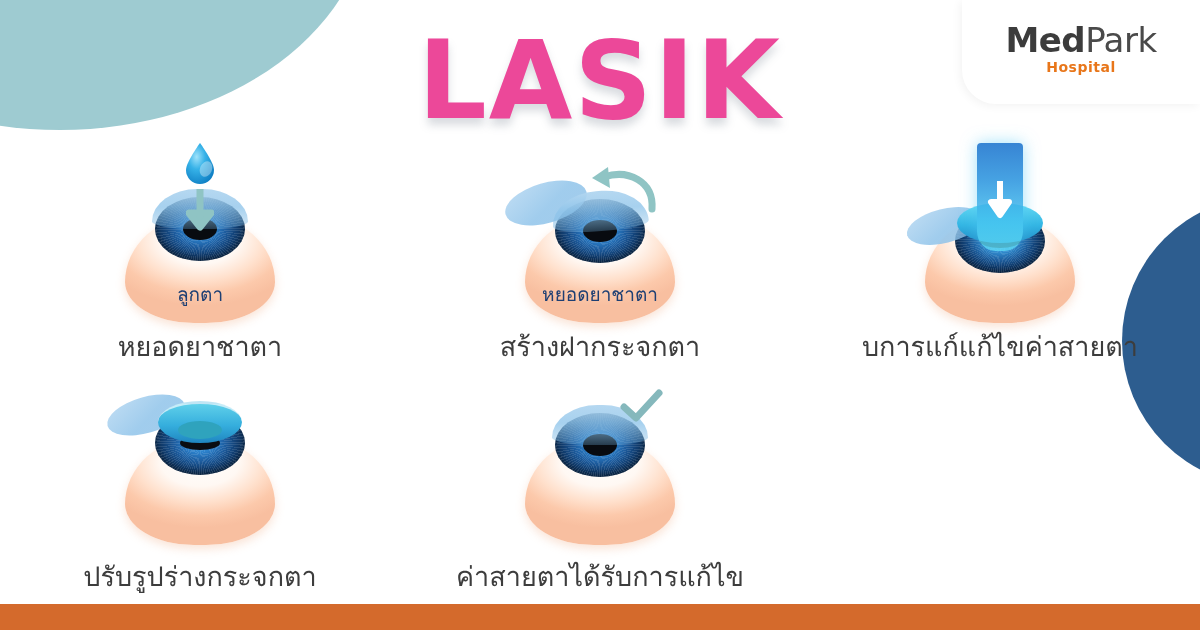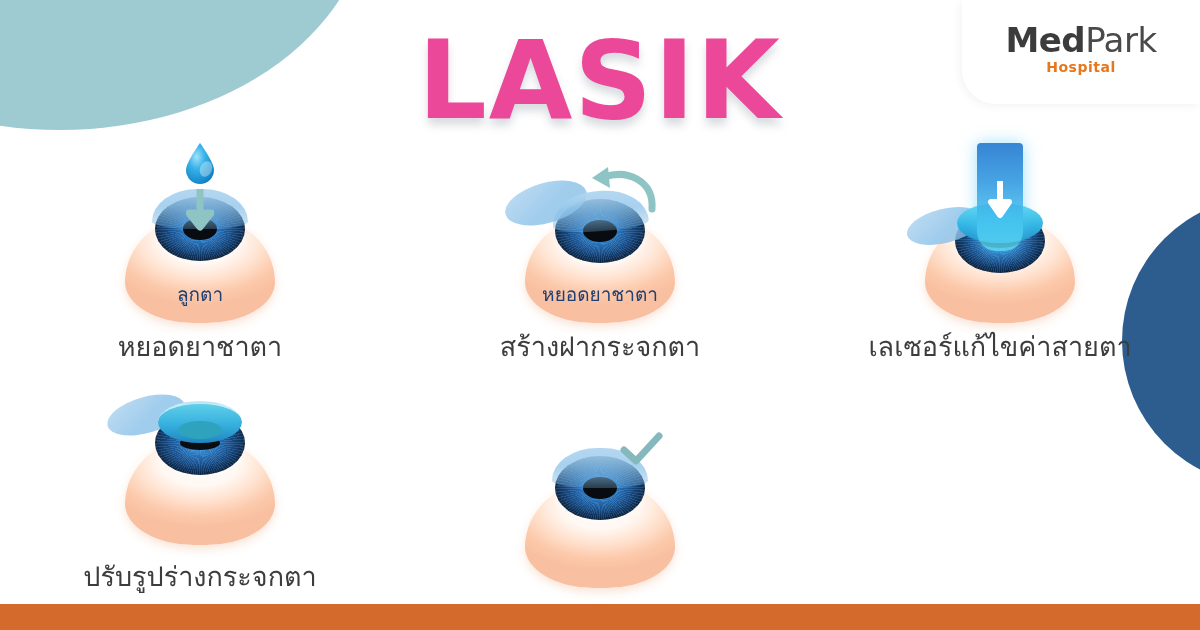--- a/index.html
+++ b/index.html
@@ -283,21 +283,21 @@
 
         <div class="flap" style="left:36px; top:72px; transform:rotate(-14deg); width:76px; height:34px;"></div>
 
         <div class="dome"></div>
         <div class="iris-wrap iris-ring" style="left:50%; top:72px;">
           <div class="iris"></div>
           <div class="pupil"></div>
         </div>
         <div class="laser-pool" style="top:66px;"></div>
       </div>
-      <div class="caption">เลเซอร์แก้ไขค่าสายตา</div>
+      <div class="caption">บการแก์แก้ไขค่าสายตา</div>
     </div>
 
     <div class="step row2">
       <div class="art">
 
         <div class="flap" style="left:36px; top:8px; transform:rotate(-16deg); width:80px; height:36px;"></div>
 
         <div class="dome"></div>
         <div class="iris-wrap iris-ring" style="left:50%; top:22px;">
           <div class="iris"></div>
@@ -317,16 +317,17 @@
           <path d="M4 18 L16 29 L39 4" stroke="#85b8bc" stroke-width="7" fill="none" stroke-linecap="round" stroke-linejoin="round"></path>
         </svg>
 
         <div class="dome"></div>
         <div class="iris-wrap" style="left:50%; top:24px;">
           <div class="iris"></div>
           <div class="pupil"></div>
         </div>
         <div class="cornea" style="top:16px;"></div>
       </div>
+      <div class="caption">ค่าสายตาได้รับการแก้ไข</div>
     </div>
 
   </div>
 </div>
 
 </body></html>

